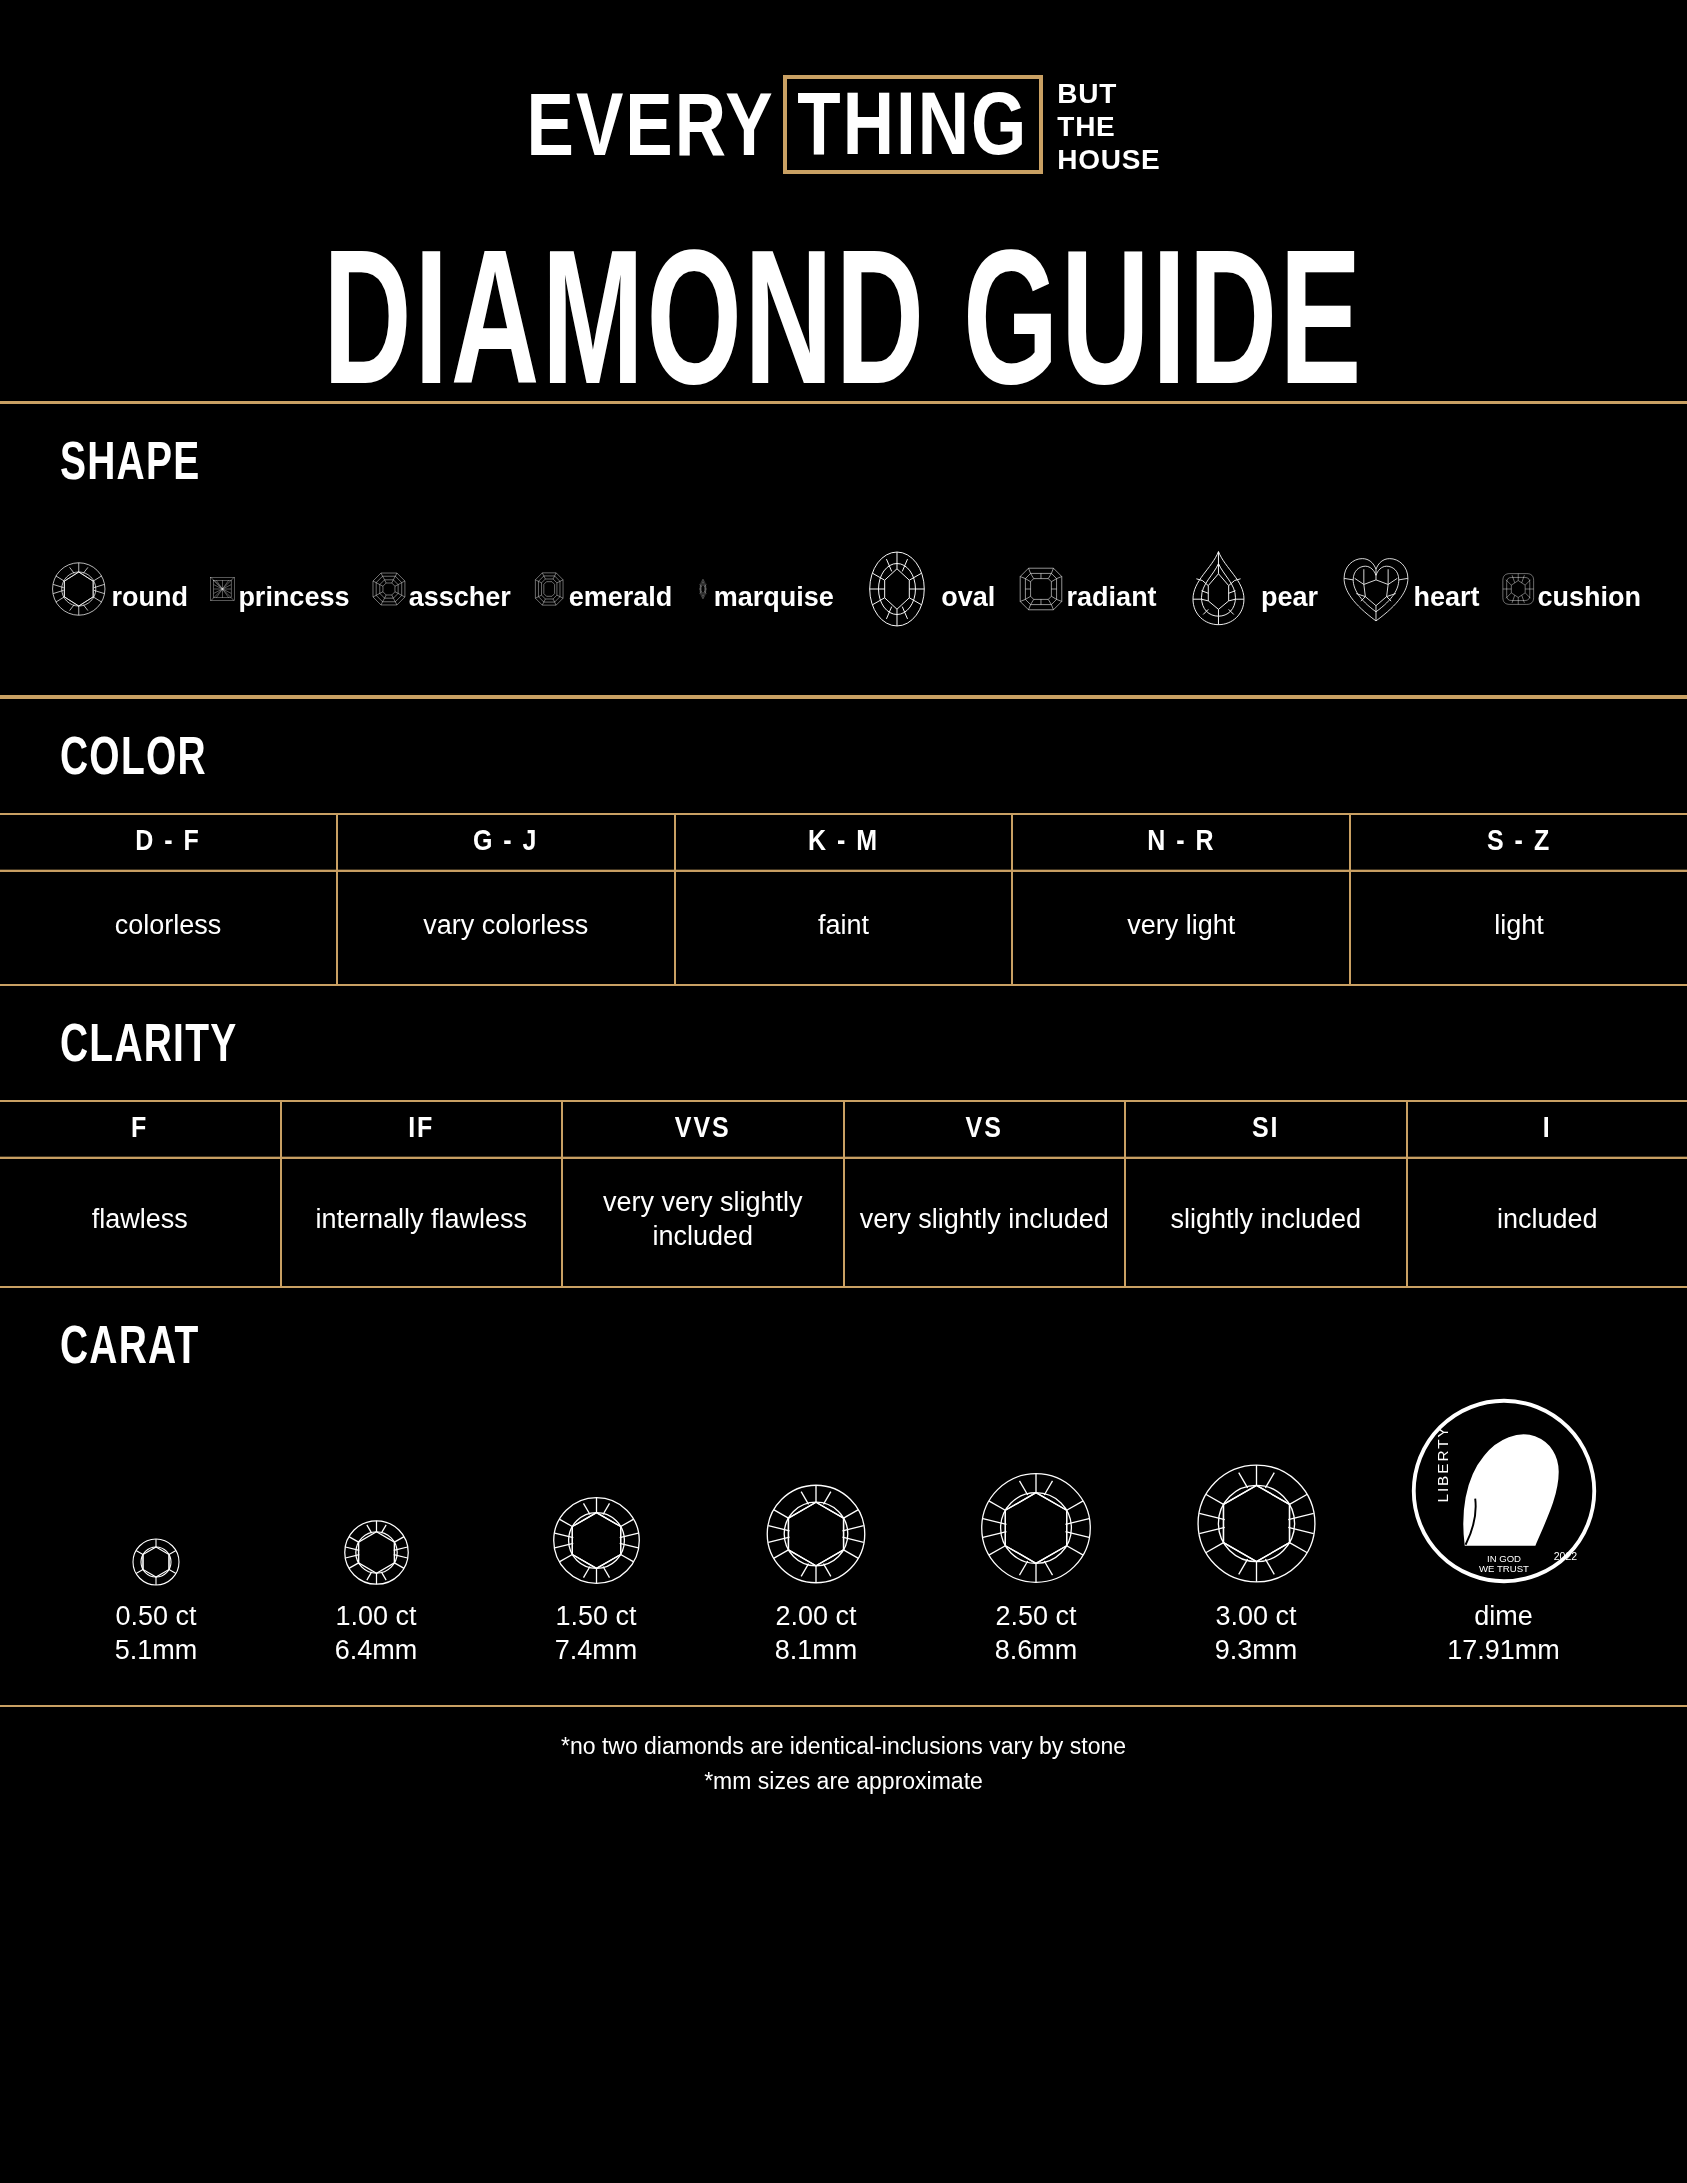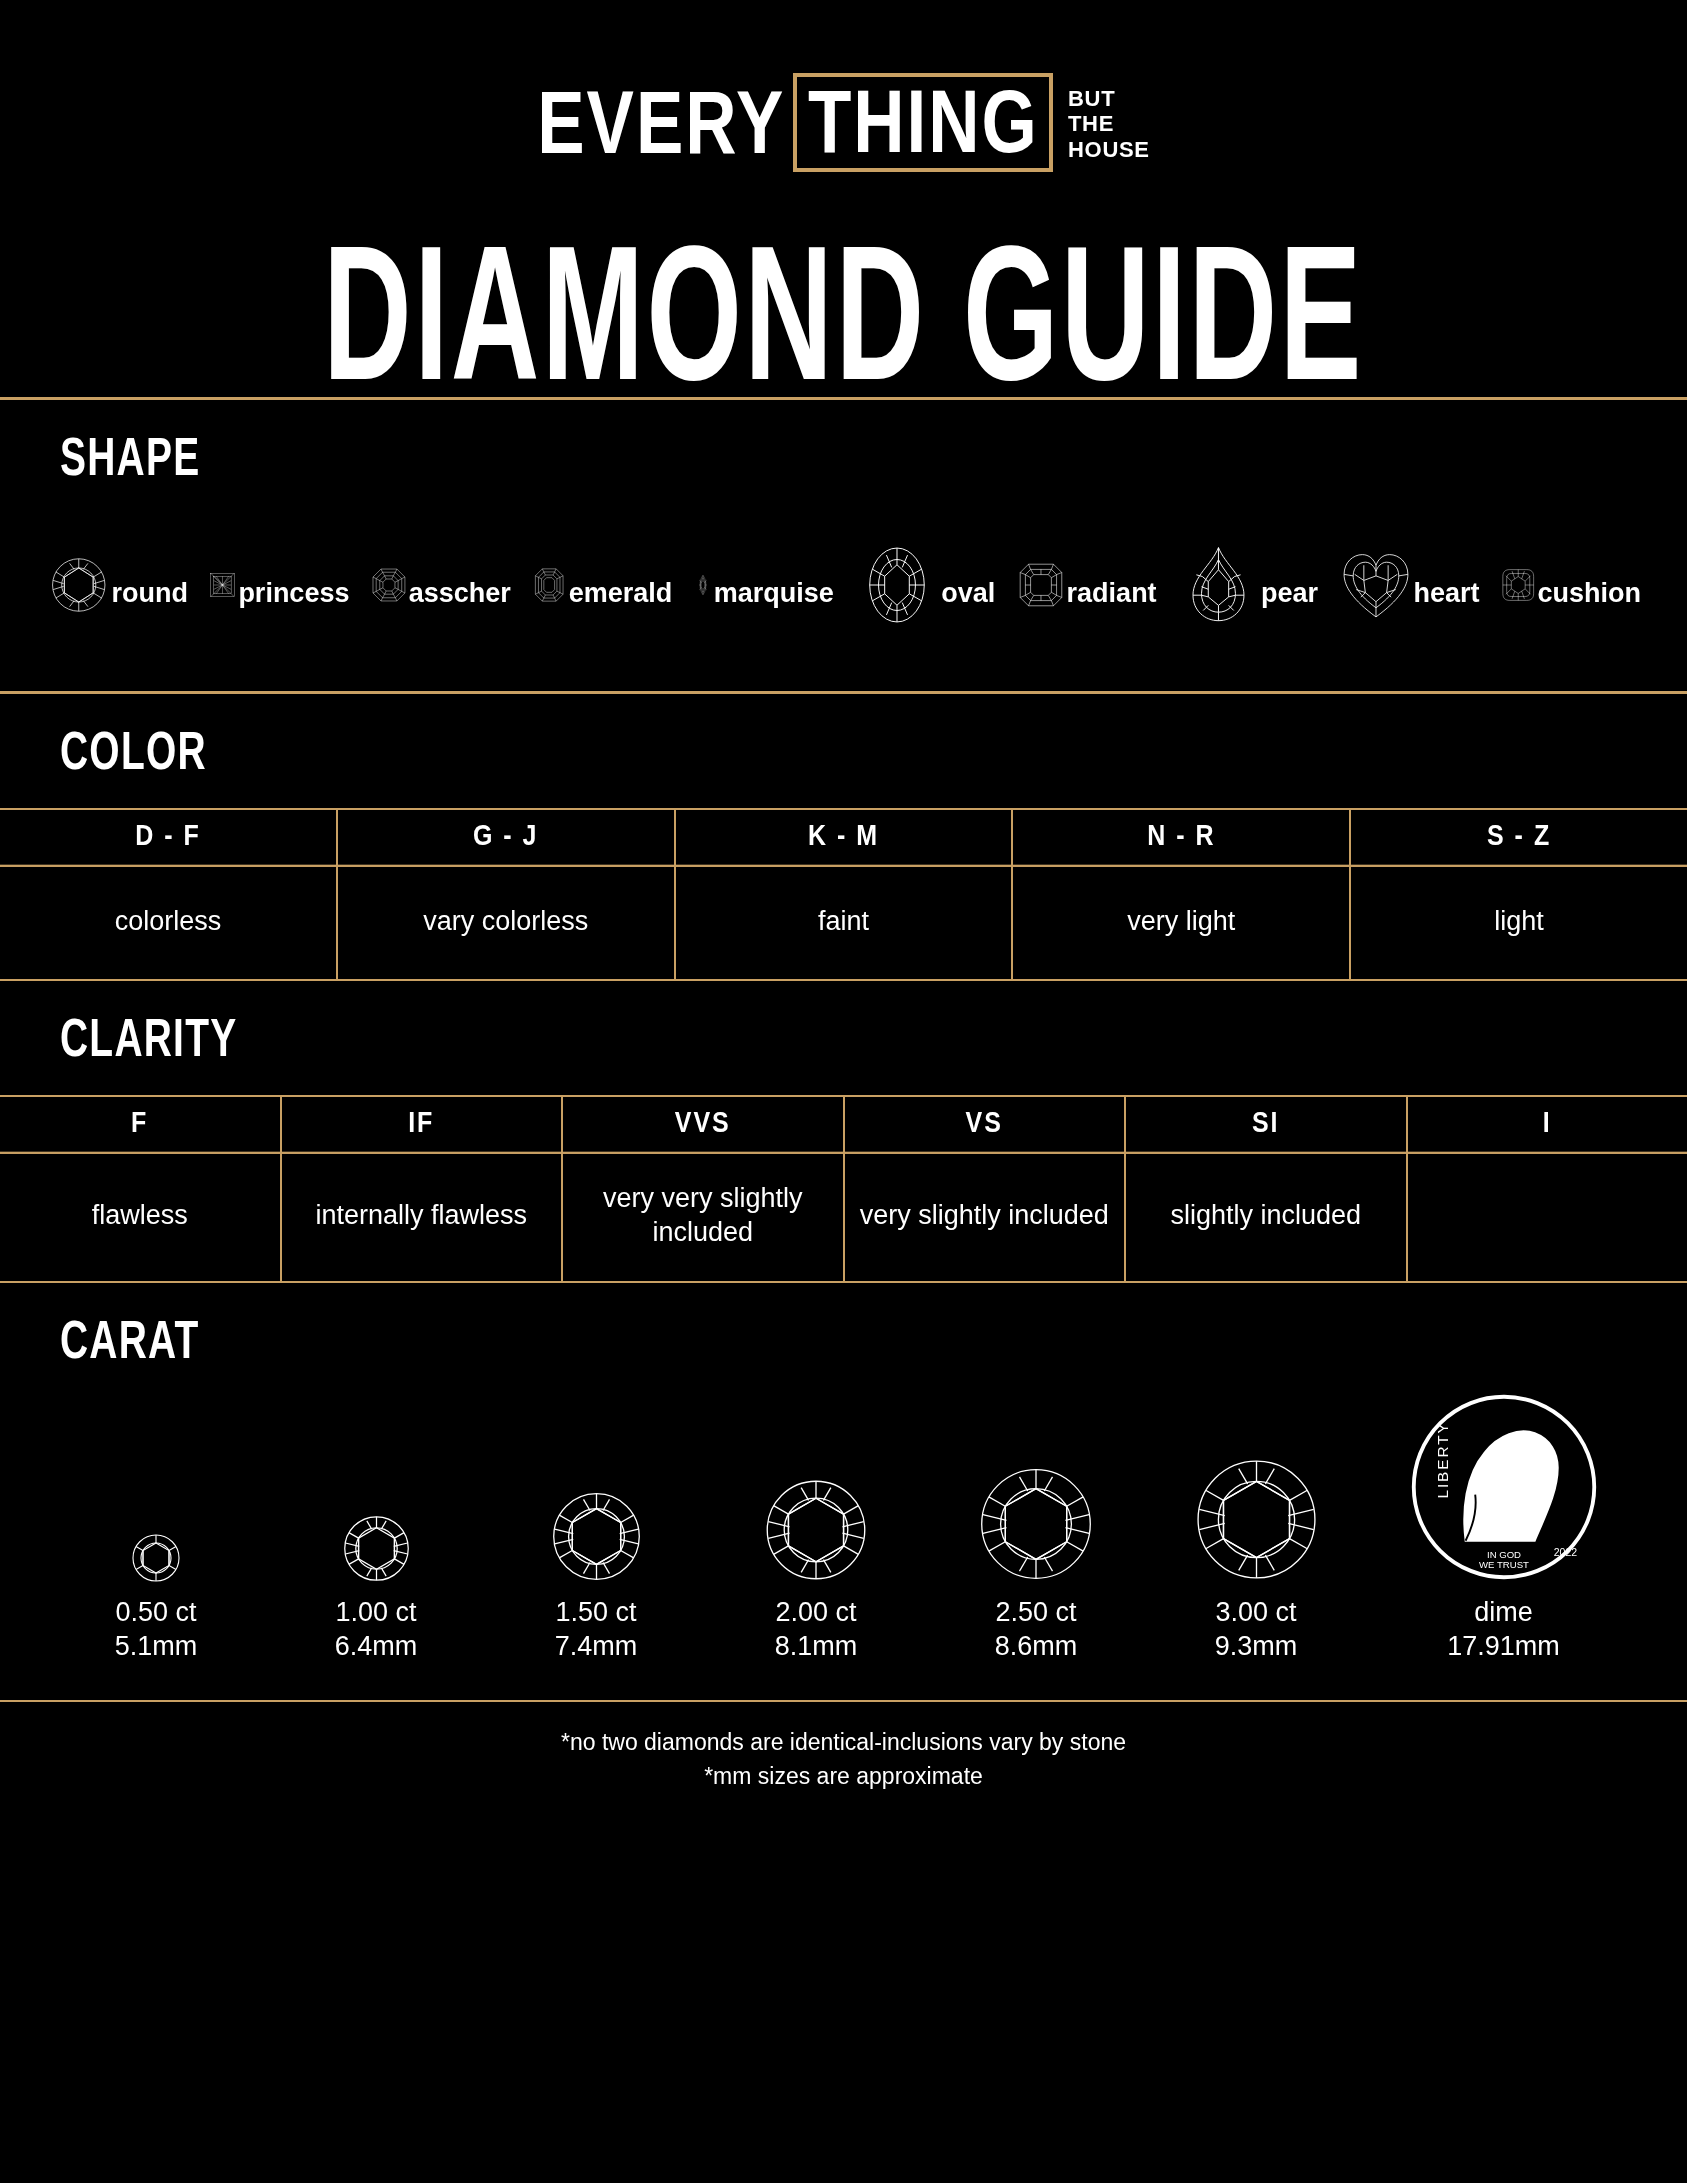--- a/index.html
+++ b/index.html
@@ -52,21 +52,21 @@
     font-weight: bold;
     font-size: 71px;
     letter-spacing: 2px;
     color: #ffffff;
     line-height: 1;
     transform: scaleY(1.25);
     transform-origin: center;
   }
   .logo-tag {
     margin-left: 14.6px;
-    font-size: 22px;
+    font-size: 28px;
     font-weight: bold;
     line-height: 1.18;
     letter-spacing: 0.7px;
     color: #ffffff;
     padding-top: 4px;
   }
 
   
   .main-title {
     text-align: center;
@@ -563,20 +563,21 @@
       <div class="col">
         <div class="col-head">VS</div>
         <div class="col-body">very slightly included</div>
       </div>
       <div class="col">
         <div class="col-head">SI</div>
         <div class="col-body">slightly included</div>
       </div>
       <div class="col">
         <div class="col-head">I</div>
+        <div class="col-body">included</div>
       </div>
     </div>
   </div>
 
   <div class="section">
     <div class="section-title">CARAT</div>
     <div class="carat-row">
 
       <div class="carat-item">
         <div class="carat-gem">

